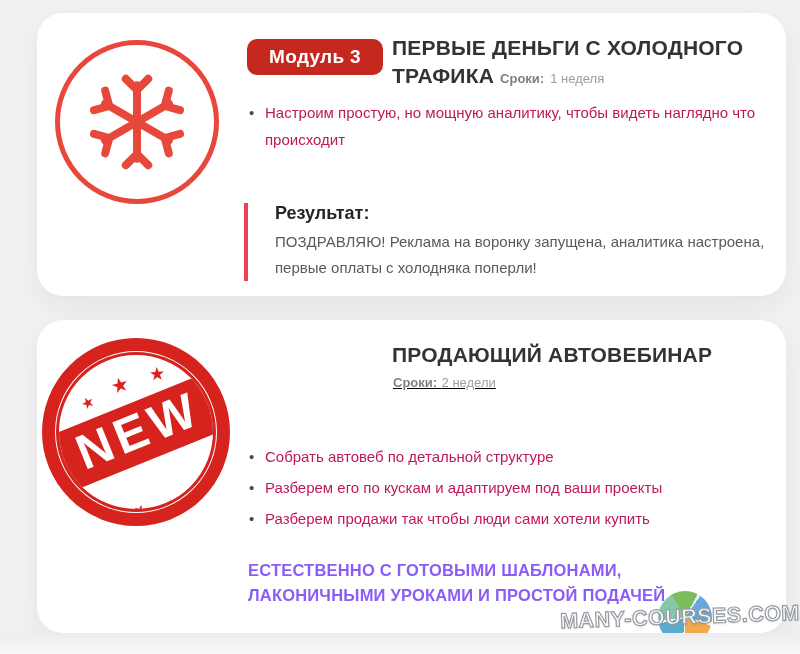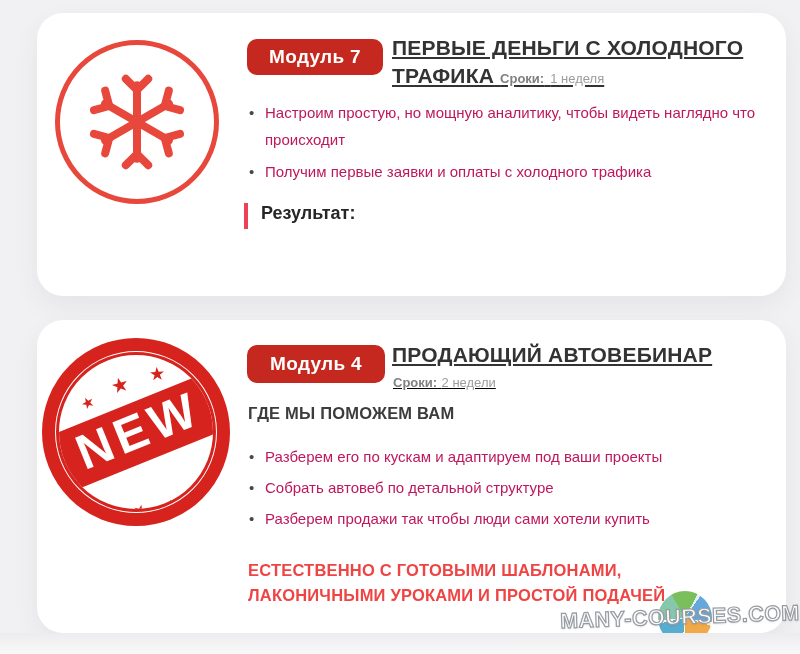--- a/index.html
+++ b/index.html
@@ -62,21 +62,21 @@
     position:absolute; left:210px; background:#c4281e; color:#fff;
     font-weight:800; font-size:19px; border-radius:10px;
     width:136px; height:36px; display:flex; align-items:center; justify-content:center;
     letter-spacing:0.3px;
   }
   .card1 .badge { top:26px; }
   .card2 .badge { top:25px; width:138px; height:38px; }
 
   .title {
     position:absolute; left:355px; color:#333333; font-weight:800;
-    font-size:21px; line-height:28px; letter-spacing:0.2px;text-decoration:underline;
+    font-size:21px; line-height:28px; letter-spacing:0.2px;
   }
   .card1 .title { top:21px; width:400px; }
   .card2 .title { top:21px; width:400px; }
 
   .duration { font-weight:400; white-space:nowrap; }
   .duration .dlabel { font-size:13px; font-weight:700; color:#7f7f84; letter-spacing:0; }
   .duration .dvalue { font-size:13px; font-weight:400; color:#9c9ca1; letter-spacing:0; }
   .duration-row { position:absolute; left:356px; top:53px;text-decoration:underline; }
 
   .bullets { position:absolute; left:211px; list-style:none; width:535px; }
@@ -87,32 +87,32 @@
     line-height:27px;
   }
   .card1 .bullets li { margin-bottom:5px; }
   .card2 .bullets li { margin-bottom:10px; line-height:21px; }
   .bullets li::before {
     content:"•"; position:absolute; left:1px; top:0; color:#47474b;
   }
 
   .result {
     position:absolute; left:207px; top:190px; width:540px;
-    border-left:4px solid #ee4155; padding-left:13px;
+    border-left:4px solid #ee4155; padding-left:27px;
   }
   .result-title { font-size:18px; font-weight:800; color:#262626; margin-bottom:5px; }
   .result-text  { font-size:15px; color:#5a5a5e; line-height:26px; width:520px; }
 
   .subheading {
     position:absolute; left:211px; top:84px; font-size:16.5px; font-weight:800;
     color:#3c3c3f; letter-spacing:0.2px;
   }
   .footer-note {
     position:absolute; left:211px; top:238px; width:495px;
-    font-size:16.5px; font-weight:800; color:#ef4444; line-height:25px;
+    font-size:16.5px; font-weight:800; color:#8b5cf6; line-height:25px;
     letter-spacing:0.2px;
   }
 
   
   .watermark { position:absolute; left:560px; top:585px; width:240px; height:68px; }
   .globe {
     position:absolute; left:98px; top:6px; width:54px; height:54px; border-radius:50%;
     background:conic-gradient(from -30deg,
       #6fb84d 0 16%, #dfeef7 16% 18%, #58a0d8 18% 36%, #f7f3e8 36% 38%,
       #f0a13a 38% 58%, #eef6ee 58% 60%, #4aa5c9 60% 80%, #ffffff 80% 82%,
@@ -150,68 +150,66 @@
           </g>
           <g transform="rotate(120 60 60)">
             <line x1="60" y1="14" x2="60" y2="106"></line>
             <path d="M46 6 L60 20 L74 6"></path>
             <path d="M46 114 L60 100 L74 114"></path>
           </g>
         </g>
       </svg>
     </div>
 
-    <div class="badge">Модуль 7</div>
+    <div class="badge">Модуль 3</div>
 
     <h2 class="title"><span>ПЕРВЫЕ ДЕНЬГИ С ХОЛОДНОГО ТРАФИКА</span>
       <span class="duration"><span class="dlabel">Сроки:</span> <span class="dvalue">1 неделя</span></span>
     </h2>
 
     <ul class="bullets">
 
         <li><span>Настроим простую, но мощную аналитику, чтобы видеть наглядно что происходит</span></li>
 
 
-        <li><span>Получим первые заявки и оплаты с холодного трафика</span></li>
       </ul>
 
     <div class="result">
       <div class="result-title">Результат:</div>
+      <p class="result-text">ПОЗДРАВЛЯЮ! Реклама на воронку запущена, аналитика настроена, первые оплаты с холодняка поперли!</p>
     </div>
   </section>
 
   <section class="card card2">
 
     <div class="stamp">
       <div class="stamp-inner">
         <div class="stamp-band">
           <span>NEW</span>
         </div>
         <span class="star s1">★</span>
         <span class="star s2">★</span>
         <span class="star s3">★</span>
         <span class="star s4">★</span>
         <span class="star s5">★</span>
         <span class="star s6">★</span>
       </div>
     </div>
 
-    <div class="badge">Модуль 4</div>
 
     <h2 class="title">ПРОДАЮЩИЙ АВТОВЕБИНАР</h2>
 
     <div class="duration duration-row"><span class="dlabel">Сроки:</span> <span class="dvalue">2 недели</span></div>
 
-    <div class="subheading">ГДЕ МЫ ПОМОЖЕМ ВАМ</div>
 
     <ul class="bullets">
 
+        <li><span>Собрать автовеб по детальной структуре</span></li>
+
         <li><span>Разберем его по кускам и адаптируем под ваши проекты</span></li>
-
-        <li><span>Собрать автовеб по детальной структуре</span></li>
 
 
         <li><span>Разберем продажи так чтобы люди сами хотели купить</span></li>
       </ul>
 
     <div class="footer-note">ЕСТЕСТВЕННО С ГОТОВЫМИ ШАБЛОНАМИ, ЛАКОНИЧНЫМИ УРОКАМИ И ПРОСТОЙ ПОДАЧЕЙ</div>
   </section>
 
   <div class="watermark">
     <div class="globe"></div>

